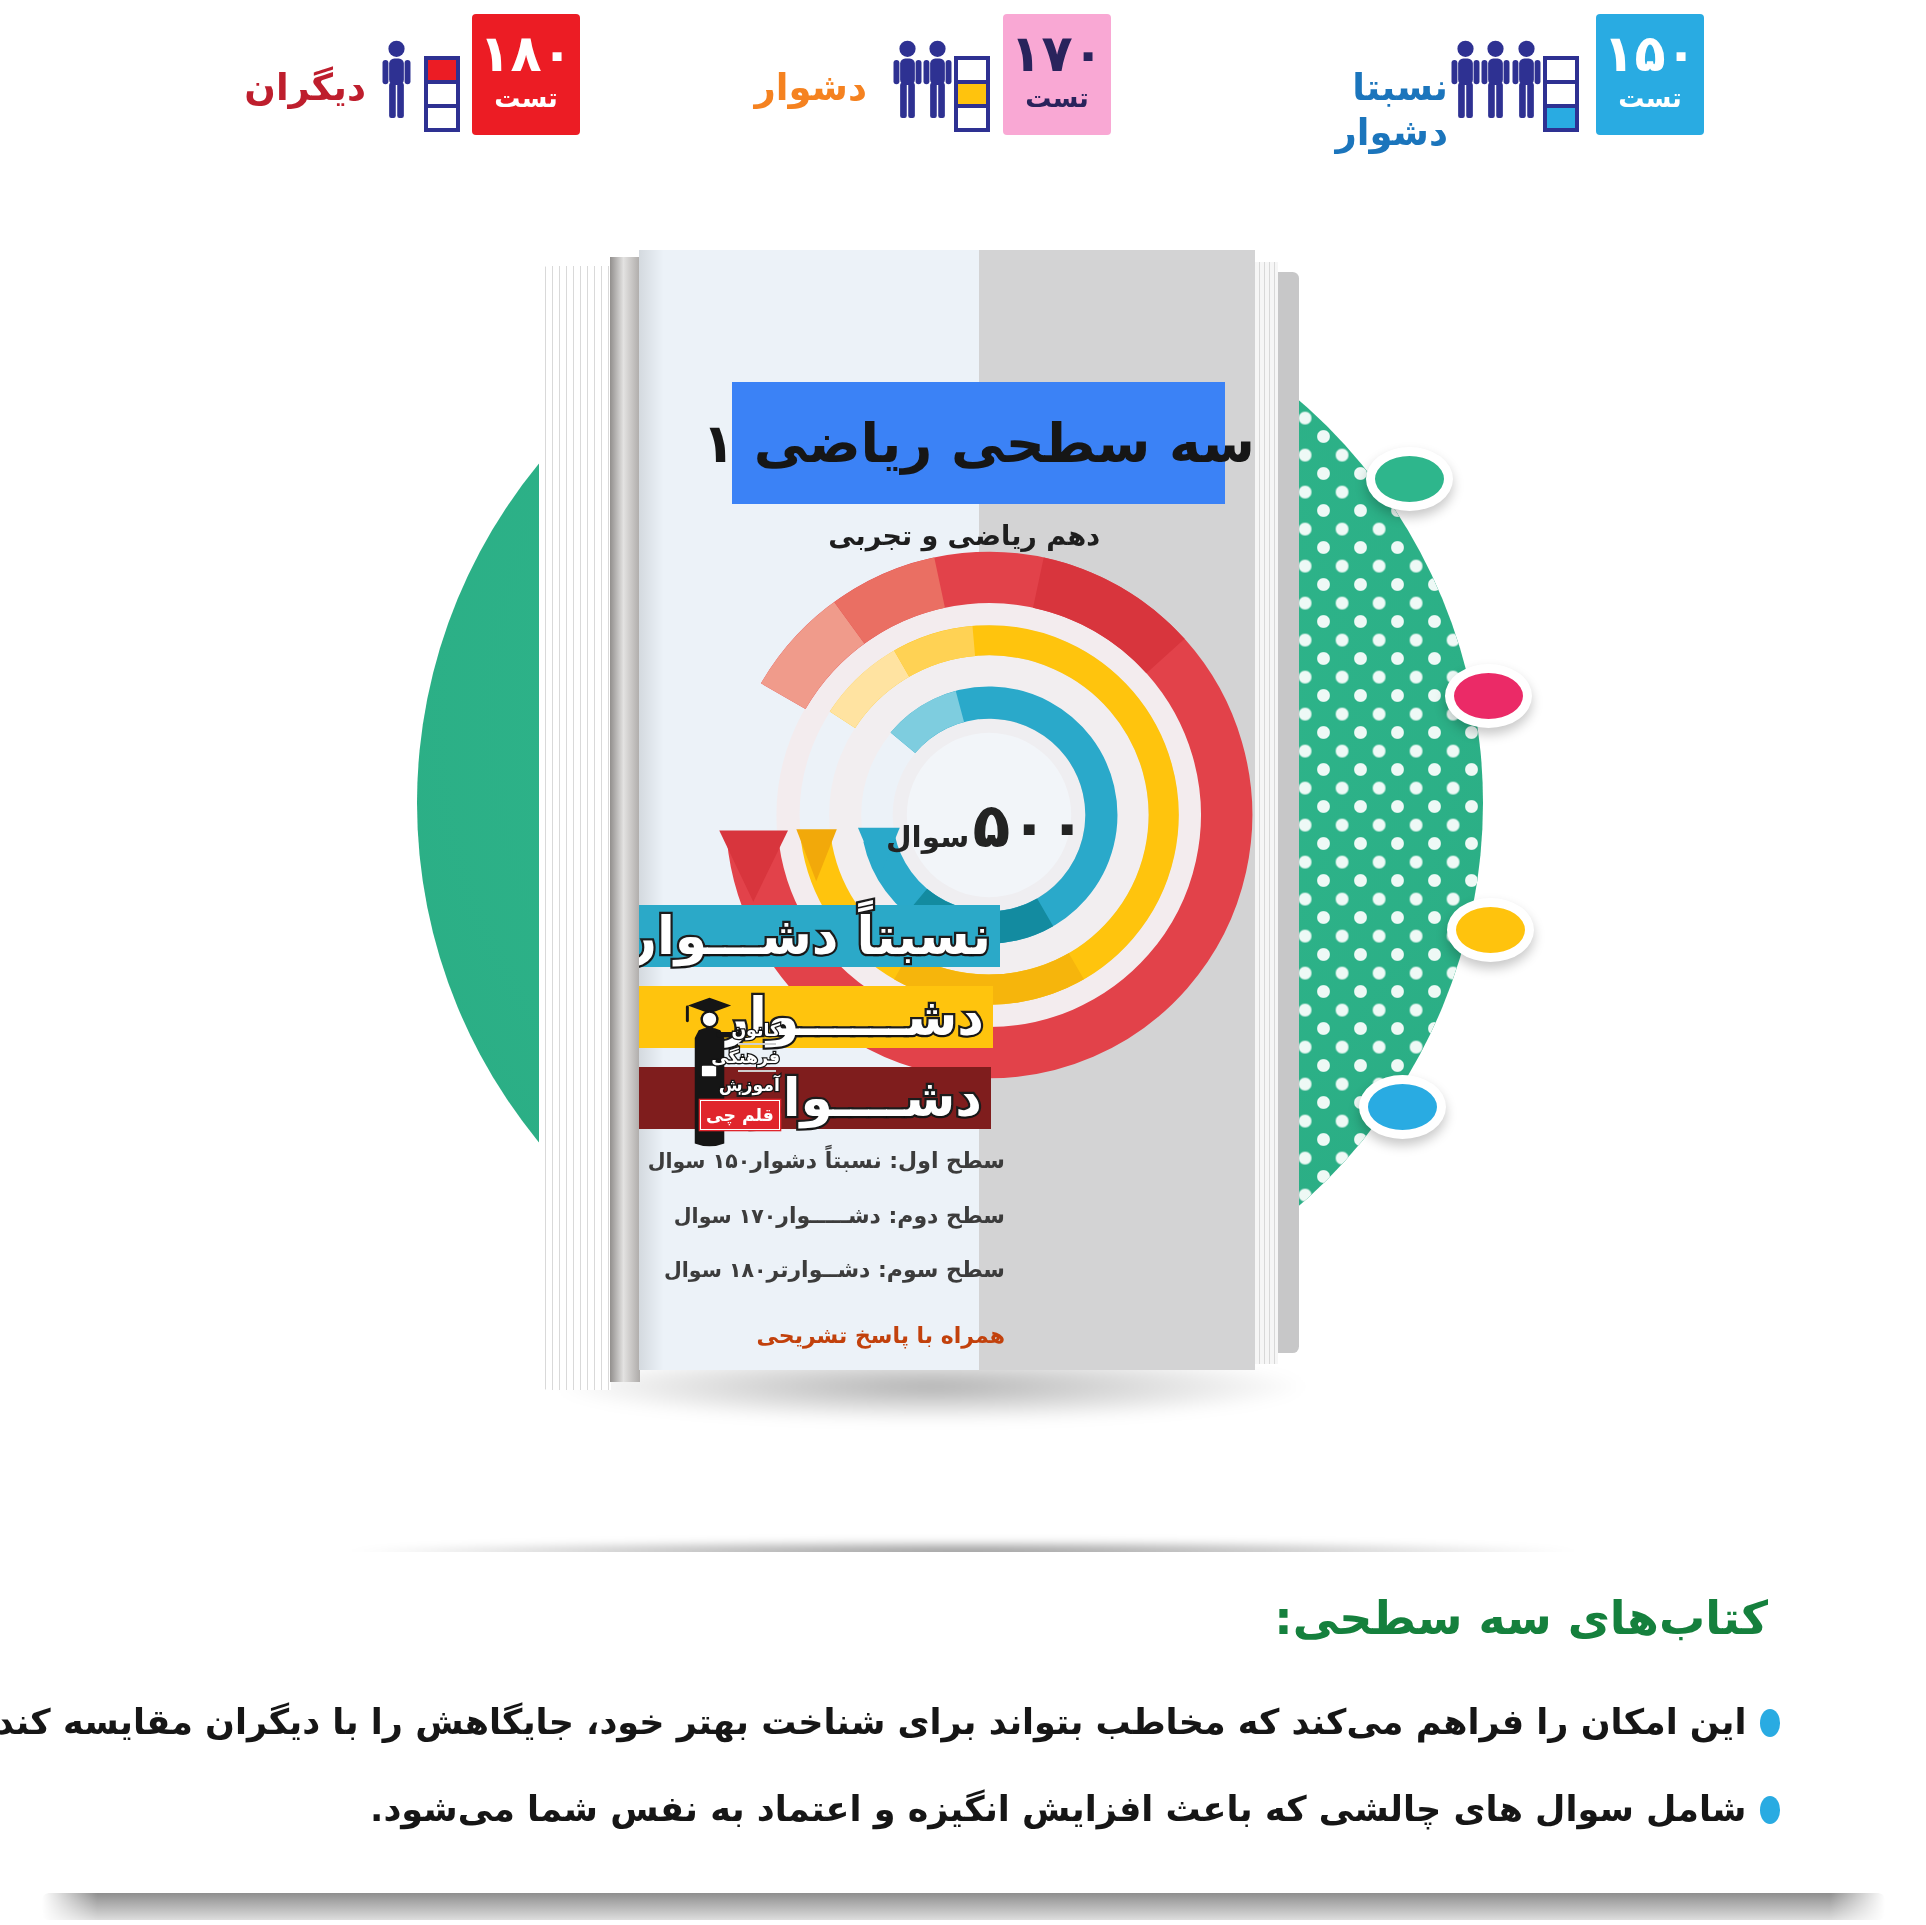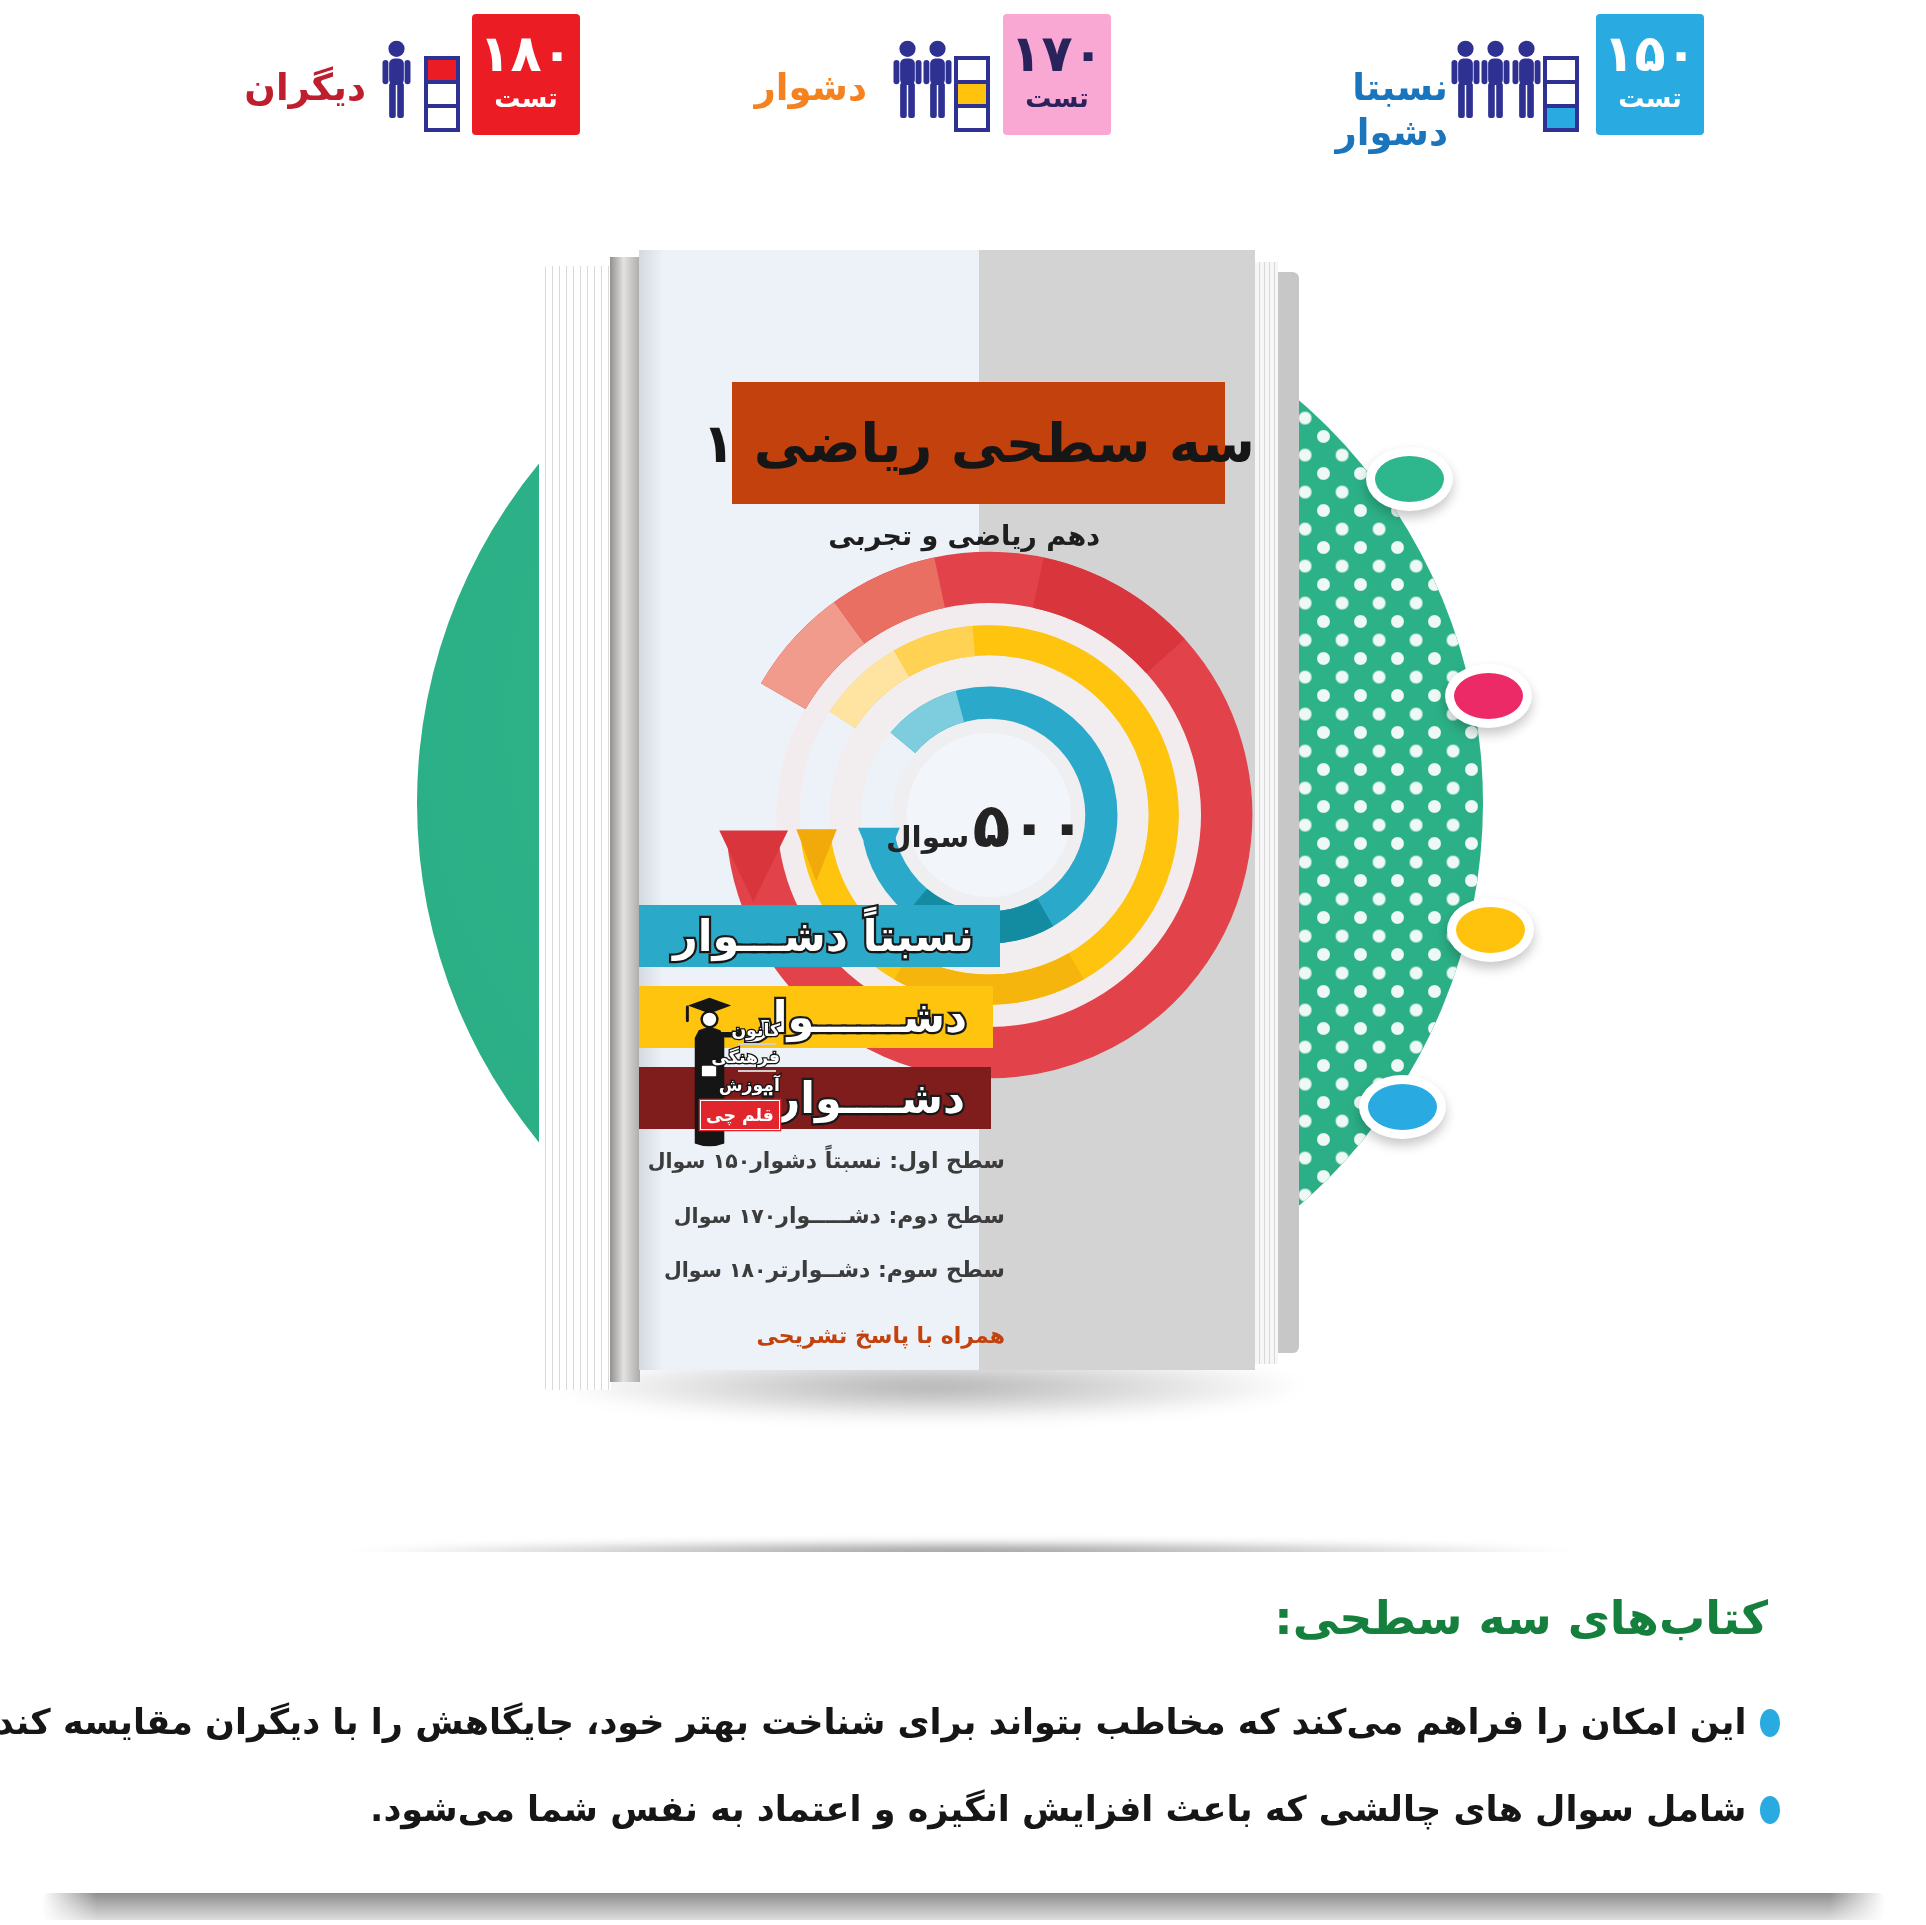--- a/index.html
+++ b/index.html
@@ -52,35 +52,35 @@
   .spine{left:610px;top:257px;width:29.5px;height:1125px;
     background:linear-gradient(90deg,#928f8d,#e3e2e1 45%,#aeaba9);}
   .pages-right{left:1255px;top:262px;width:23px;height:1102px;
     background:repeating-linear-gradient(90deg,#f6f6f6 0 3.9px,#d8d8d8 3.9px 5.1px);}
   .back-cover{left:1278px;top:272px;width:20.5px;height:1081px;background:#c7c7c8;border-radius:0 6.4px 6.4px 0;}
   .cover{left:639px;top:250px;width:616px;height:1120px;overflow:hidden;background:#ecf2f8;}
   .cover-right-half{position:absolute;left:340px;top:0;width:276px;height:100%;background:#d3d3d4;}
   .cover-edge-shade{position:absolute;left:0;top:0;width:100%;height:100%;
     background:linear-gradient(90deg,rgba(0,0,0,0.10),rgba(0,0,0,0) 4%);}
 
-  .title-band{position:absolute;left:93px;top:132px;width:493px;height:122px;background:#c2410c;
+  .title-band{position:absolute;left:93px;top:132px;width:493px;height:122px;background:#3b82f6;
     display:flex;align-items:center;justify-content:center;}
   .title-band .t{font-size:54px;font-weight:bold;color:#161616;direction:rtl;white-space:nowrap;}
   .subtitle{position:absolute;right:155px;top:270px;font-size:27px;font-weight:bold;color:#1e1e1e;direction:rtl;}
 
   .spiral{position:absolute;left:61px;top:276px;width:578px;height:578px;}
   .q-count{position:absolute;left:254px;top:539px;width:193px;text-align:center;direction:rtl;white-space:nowrap;color:#232323;}
   .q-count .n{font-size:62px;font-weight:bold;}
   .q-count .u{font-size:29.5px;font-weight:bold;}
 
   .bar{position:absolute;left:0;height:62px;display:flex;align-items:center;justify-content:flex-start;direction:rtl;}
   .bar-blue{top:655px;width:361px;background:#2BA9C8;}
   .bar-yellow{top:736px;width:354px;background:#FFC40D;}
   .bar-red{top:817px;width:352px;background:#7f1d1d;}
-  .bar-label{padding-right:26px;font-size:43px;font-weight:bold;color:#ffffff;white-space:nowrap;
+  .bar-label{padding-right:9px;font-size:52px;font-weight:bold;color:#ffffff;white-space:nowrap;
     -webkit-text-stroke:4.5px #1c1c1c;paint-order:stroke fill;text-shadow:0 1.9px 0 rgba(0,0,0,0.25);}
 
   .levels{position:absolute;right:250px;top:898px;width:186px;}
   .level-row{display:flex;justify-content:space-between;align-items:baseline;direction:rtl;
     font-size:22px;font-weight:bold;color:#3c3c3c;margin-bottom:29.5px;white-space:nowrap;}
   .level-count{font-size:20.5px;}
   .book-footer{position:absolute;right:250px;top:1073px;font-size:22px;font-weight:bold;color:#c2410c;direction:rtl;white-space:nowrap;}
 
   
   .logo{position:absolute;left:40px;top:738px;width:101px;height:172px;}

